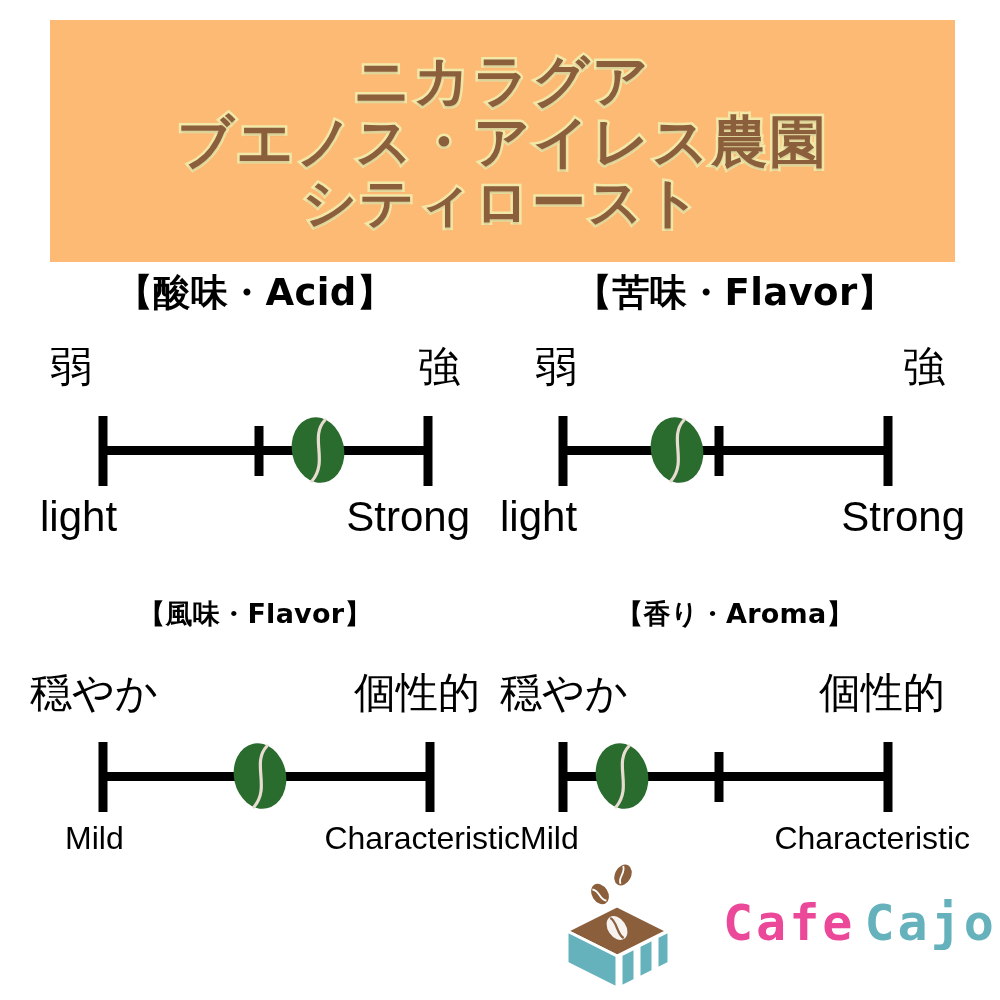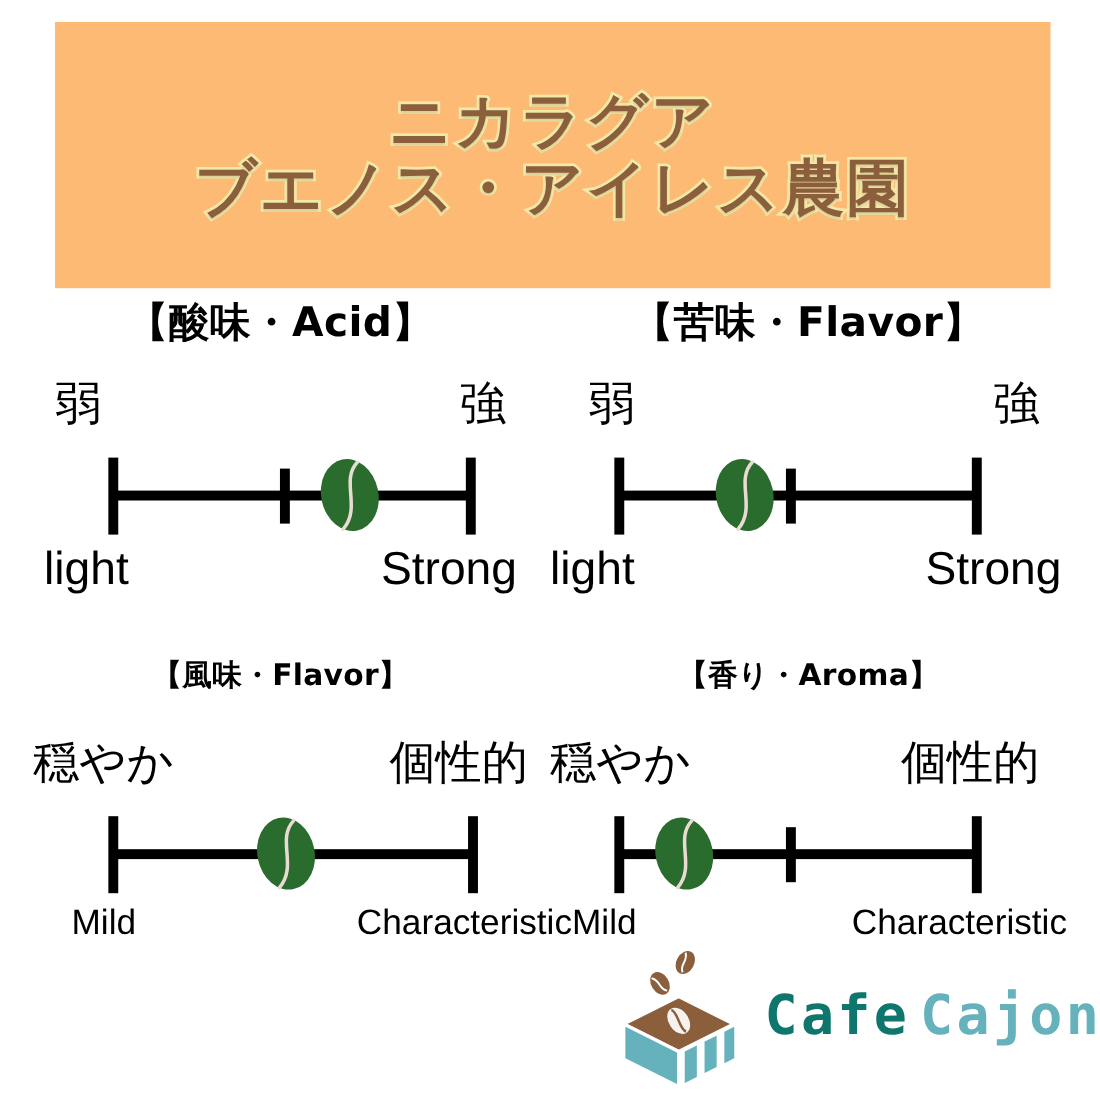--- a/index.html
+++ b/index.html
@@ -161,29 +161,30 @@
     position: absolute;
     left: 150px;
     top: 36px;
     font-family: "DejaVu Sans Mono", monospace;
     font-size: 50px;
     font-weight: 700;
     letter-spacing: 0.06em;
     white-space: nowrap;
     line-height: 1;
   }
-  #logo-word-cafe  { color: #0f766e; }
+  #logo-word-cafe  { color: #ec4899; margin-left: 28px; }
   #logo-word-cajon { color: #66b2bc; margin-left: 0.18em; }
 </style>
 </head>
 <body>
 
 <div id="banner">
   <div class="banner-line" id="banner-line-1">ニカラグア</div>
   <div class="banner-line" id="banner-line-2">ブエノス・アイレス農園</div>
+  <div class="banner-line" id="banner-line-3">シティロースト</div>
 </div>
 
 <div class="panel" id="panel-acid">
   <div class="panel-title">【酸味・Acid】</div>
 
   <div class="cap-row" style="top:78px; left:30px; width:410px;">
     <span class="cap kanji left">弱</span>
     <span class="cap kanji right">強</span>
   </div>
 

